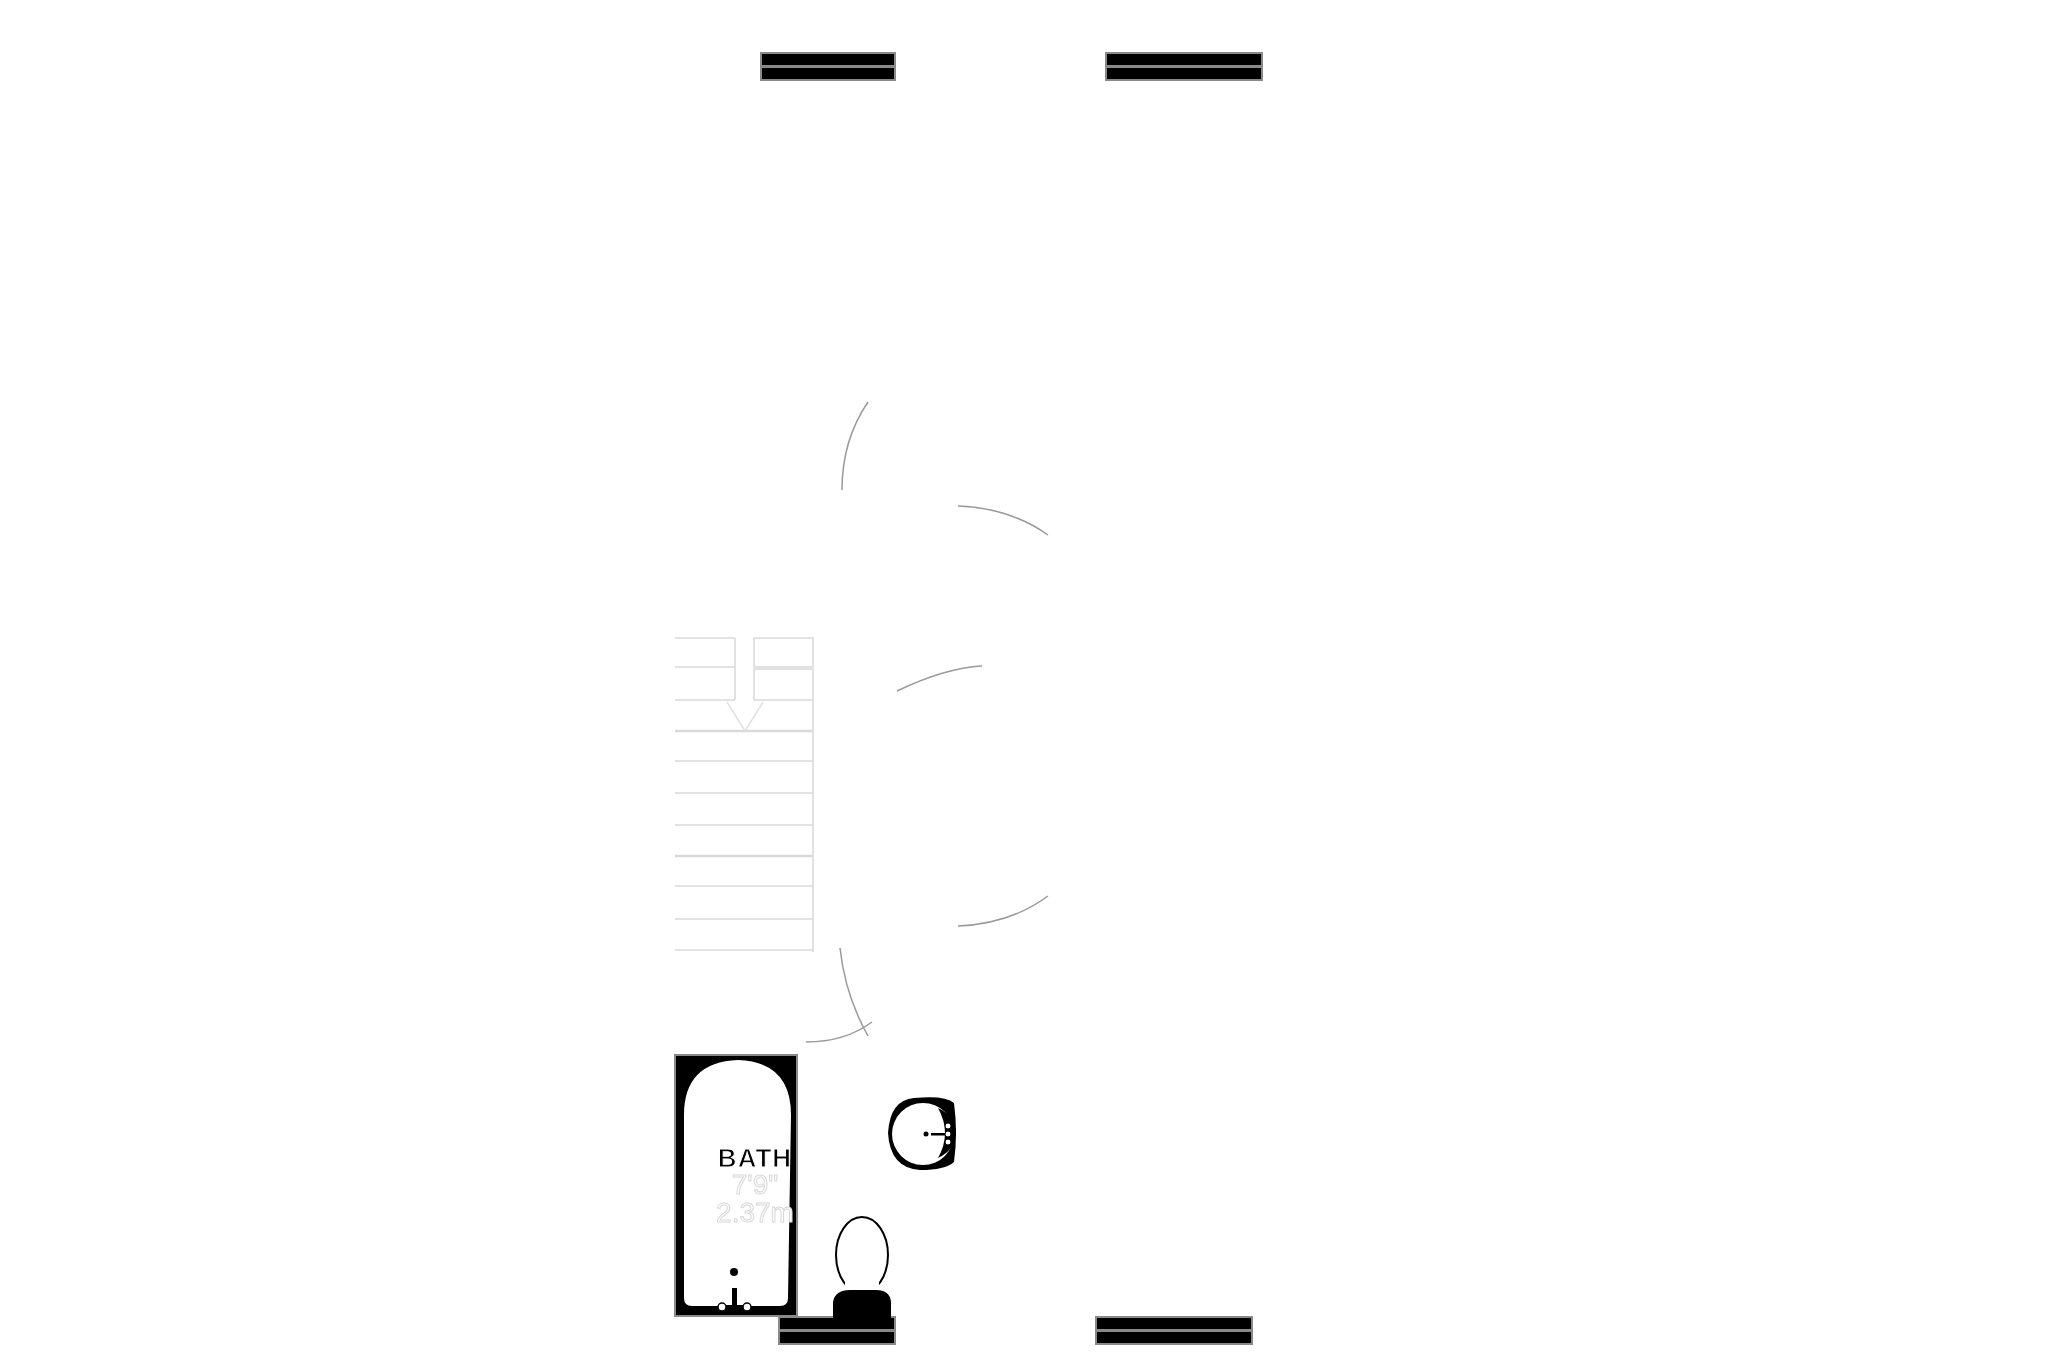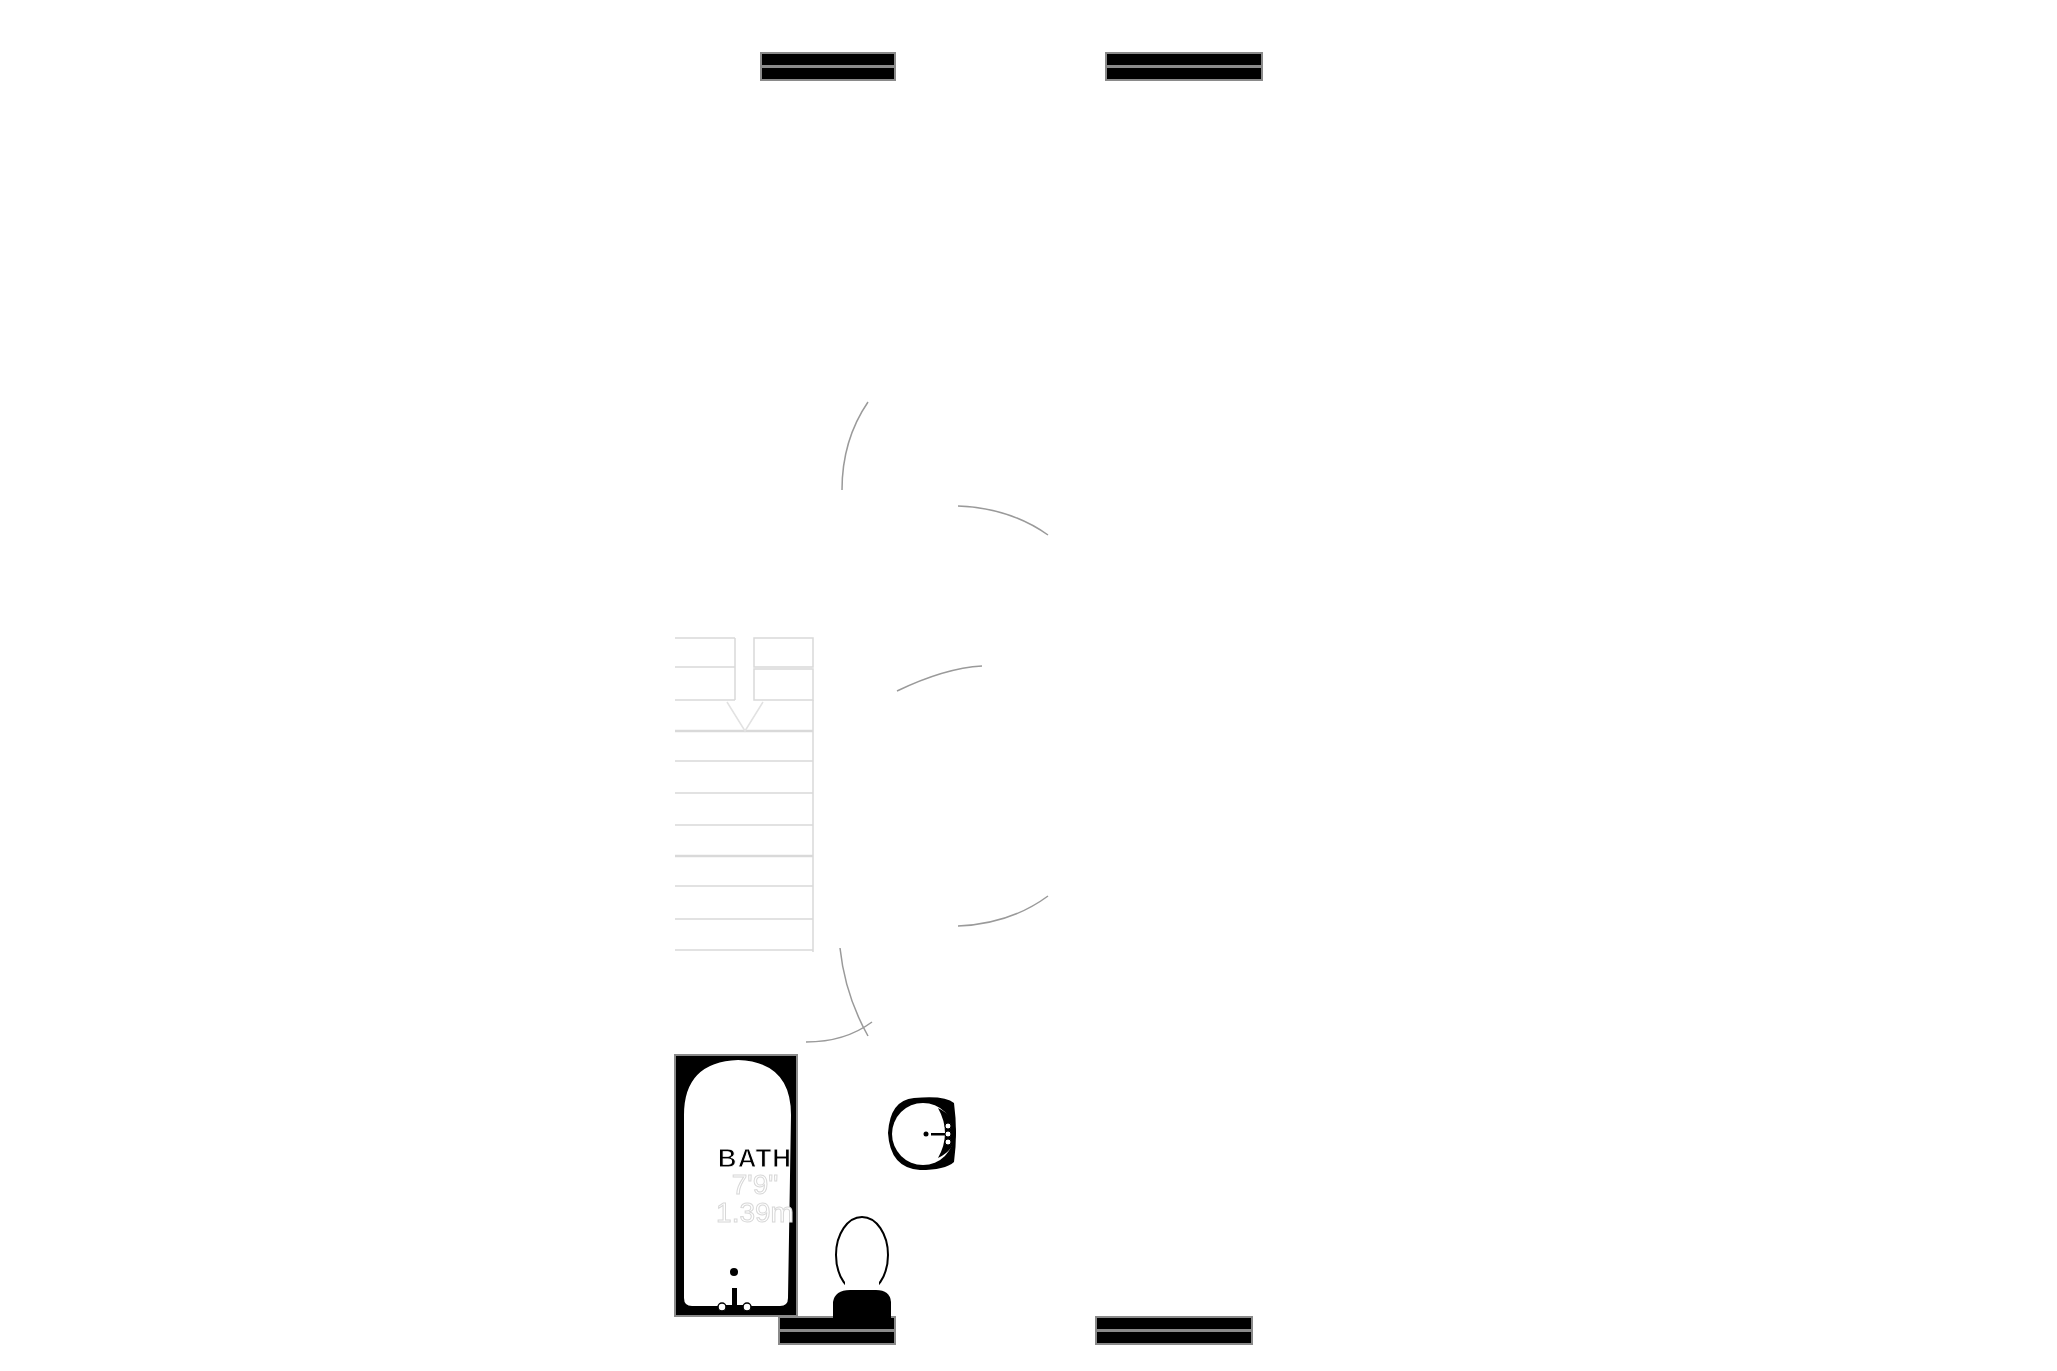--- a/index.html
+++ b/index.html
@@ -84,15 +84,15 @@
     <g>
       <ellipse cx="862" cy="1255" rx="26" ry="38" fill="#fff" stroke="#000" stroke-width="2"></ellipse>
       <rect x="845" y="1278" width="34" height="12" fill="#fff"></rect>
       <path d="M 833 1318 L 833 1302 Q 835 1290 850 1290 L 876 1290 Q 890 1290 891 1302 L 891 1318 Z" fill="#000"></path>
     </g>
   </svg>
 
   <div class="bath-label">
     <div class="name">BATH</div>
     <div class="imp">7'9"</div>
-    <div class="met">1.39m</div>
+    <div class="met">2.37m</div>
   </div>
 </div>
 
 </body></html>

